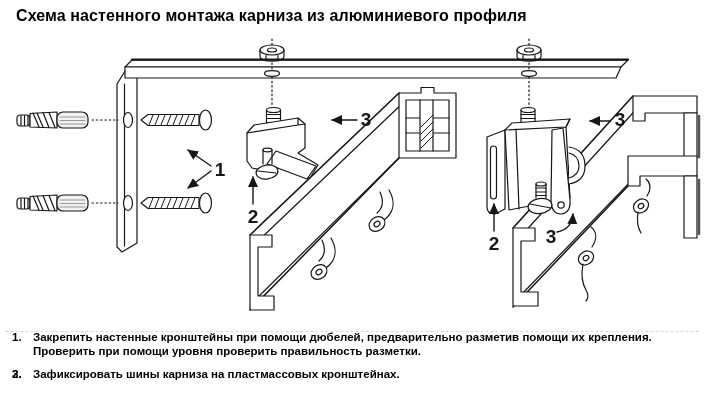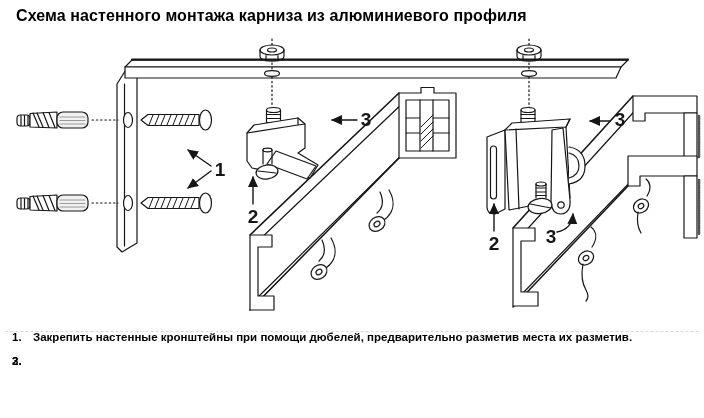--- a/index.html
+++ b/index.html
@@ -217,23 +217,25 @@
       <g>
         <text x="551" y="243">3</text>
         <path d="M557,232 Q572,229 573,214" fill="none" stroke="#161616" stroke-width="1.4" marker-end="url(#ah)"></path>
       </g>
     </g>
   </svg>
 
   <div class="instructions">
     <div class="instr-item">
       <span class="instr-num">1.</span>
-      <span>Закрепить настенные кронштейны при помощи дюбелей, предварительно разметив места их разметив.</span>
+      <span>Закрепить настенные кронштейны при помощи дюбелей, предварительно разметив помощи их крепления.</span>
+      <div>Проверить при помощи уровня проверить правильность разметки.</div>
     </div>
     <div class="instr-item">
       <span class="instr-num">2.</span>
     </div>
     <div class="instr-item">
       <span class="instr-num">3.</span>
+      <span>Зафиксировать шины карниза на пластмассовых кронштейнах.</span>
     </div>
   </div>
 
 </div>
 
 </body></html>

